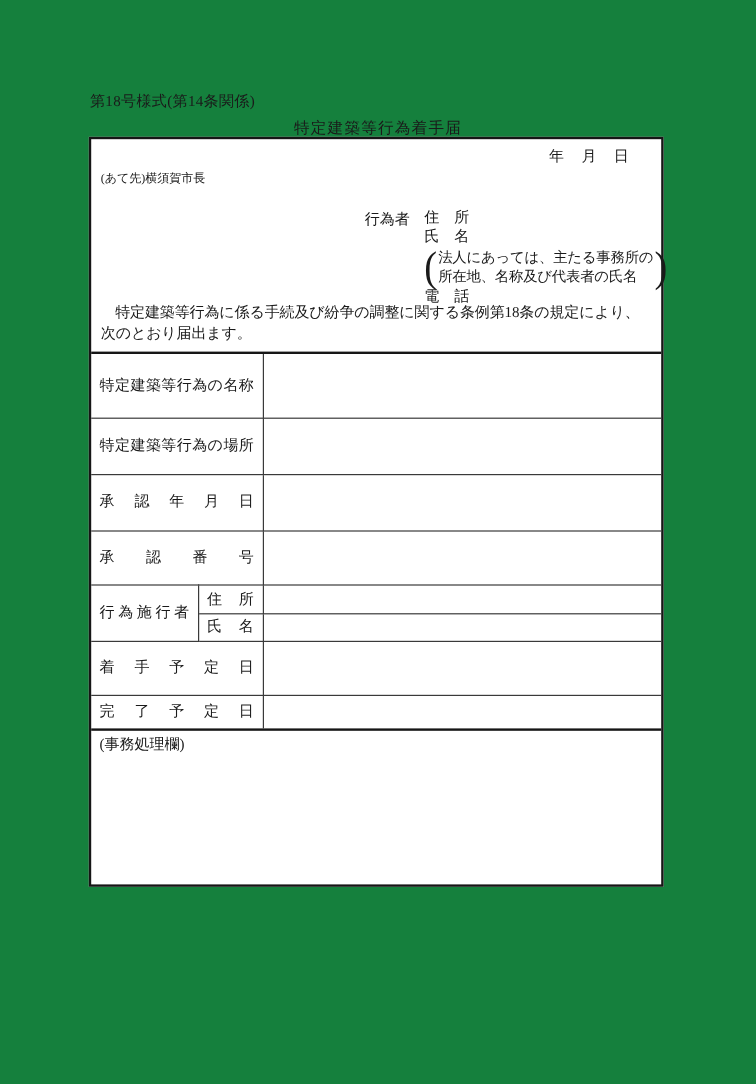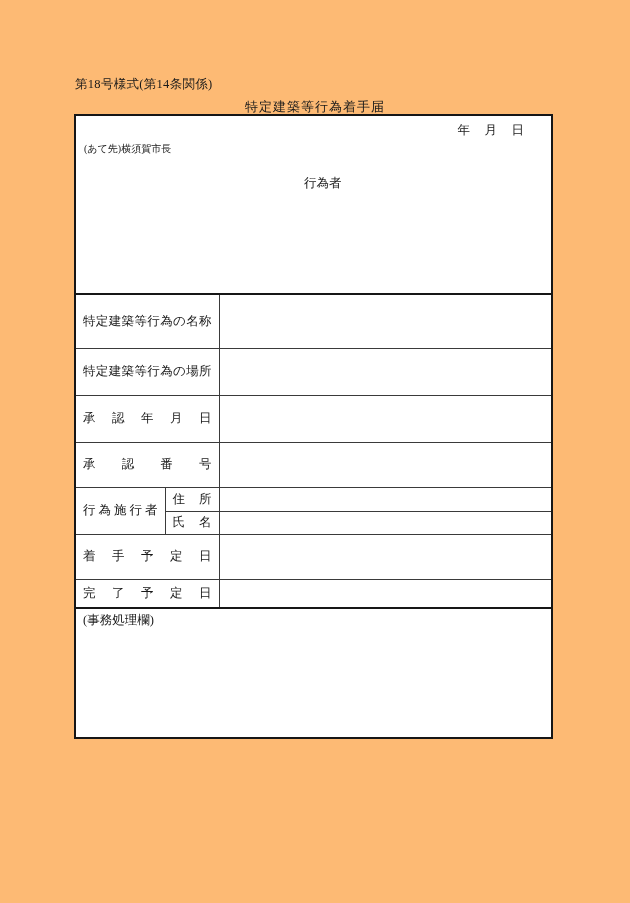--- a/index.html
+++ b/index.html
@@ -4,21 +4,21 @@
 <style>
   html,body{margin:0;padding:0;}
   body{
     width:630px;height:903px;
     background:#ffffff;
     font-family:"Liberation Serif","DejaVu Serif",serif;
     color:#1a1a1a;
     position:relative;
     -webkit-font-smoothing:antialiased;
   }
-  .page{position:absolute;inset:0;background:#fdba74;}
+  .page{position:absolute;inset:0;background:#15803d;}
 
   .form-number{
     position:absolute;left:75px;top:76px;
     font-size:12.5px;letter-spacing:0.3px;
   }
   .form-title{
     position:absolute;left:0;top:98px;width:630px;
     text-align:center;font-size:13px;letter-spacing:1px;
   }
 
@@ -113,22 +113,36 @@
   <div class="form-title">特定建築等行為着手届</div>
 
   <div class="form-box">
 
     <div class="header-section">
       <div class="date-line">年　月　日</div>
       <div class="addressee">(あて先)横須賀市長</div>
 
       <div class="actor-row">
         <div class="actor-label">行為者</div>
+        <div class="actor-fields">
+          <div class="af-line">住　所</div>
+          <div class="af-line">氏　名</div>
+          <div class="corp-note">
+            <span class="paren open">(</span>
+            <span class="note-lines">
+              <span class="note-line">法人にあっては、主たる事務所の</span>
+              <span class="note-line">所在地、名称及び代表者の氏名</span>
+            </span>
+            <span class="paren close">)</span>
+          </div>
+          <div class="af-line">電　話</div>
+        </div>
       </div>
 
+      <div class="intro">特定建築等行為に係る手続及び紛争の調整に関する条例第18条の規定により、次のとおり届出ます。</div>
     </div>
 
     <div class="table-section">
       <table class="ftable">
         <colgroup>
           <col style="width:89px">
           <col style="width:54px">
           <col>
         </colgroup>
         <tbody>

